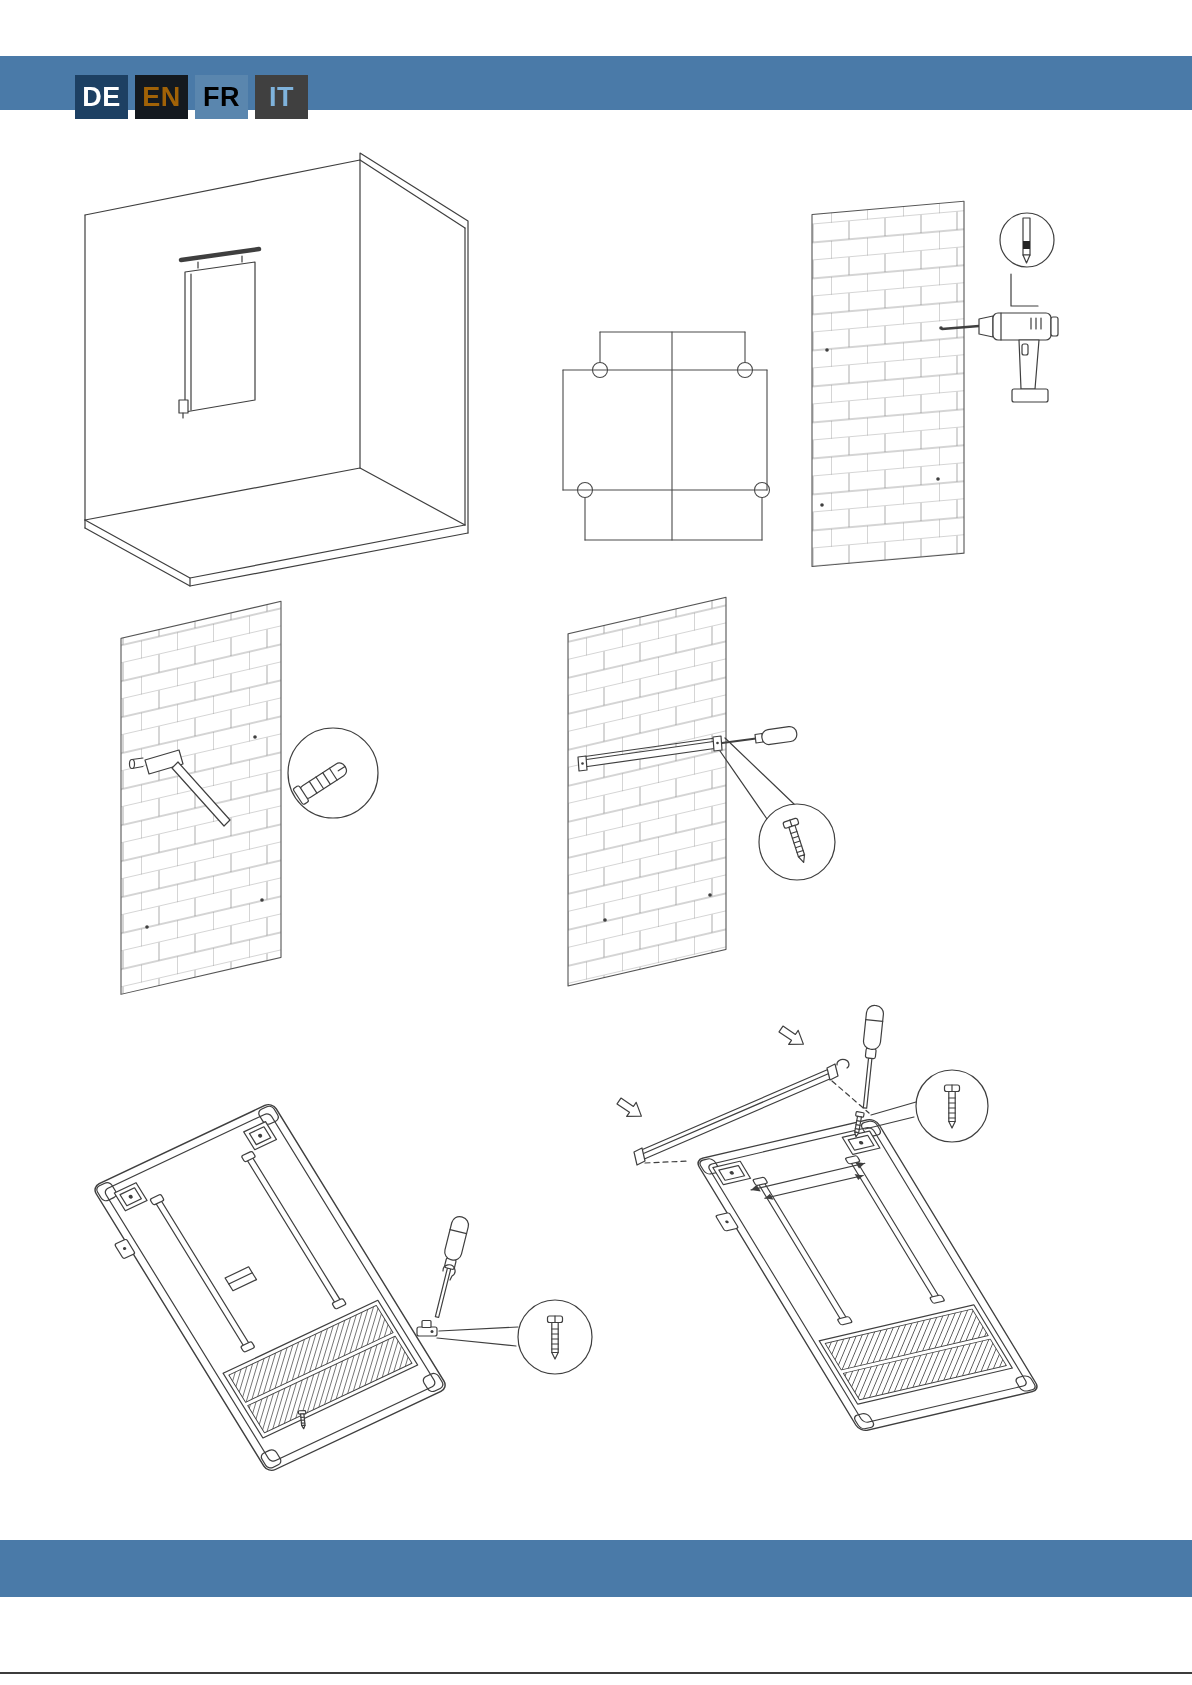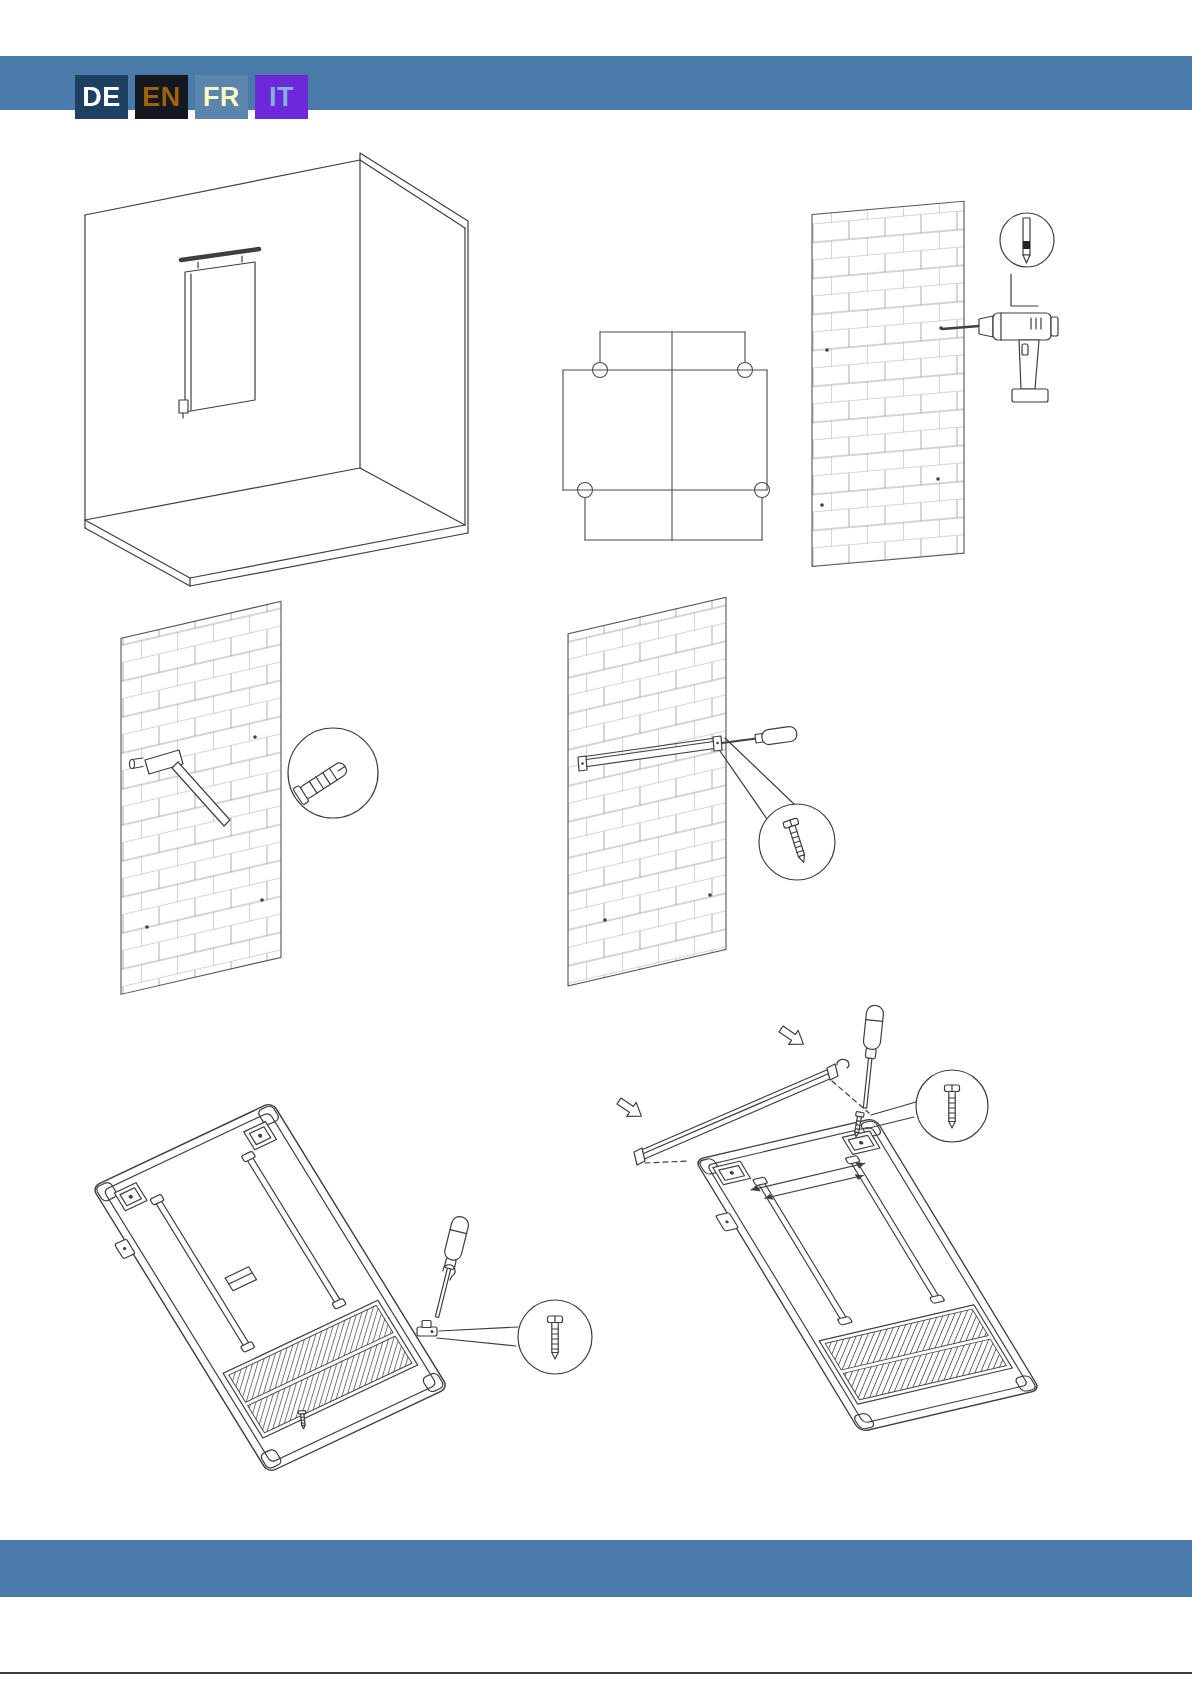--- a/index.html
+++ b/index.html
@@ -25,24 +25,24 @@
 <div class="page">
 
   <header class="top-bar" style="background: rgb(74, 122, 168);">
     <nav class="tabs">
       <div class="tab" style="background: rgb(29, 64, 99); color: rgb(255, 255, 255);">
         <span>DE</span>
       </div>
       <div class="tab" style="background: rgb(20, 25, 31); color: #a16207;">
         <span>EN</span>
       </div>
-      <div class="tab" style="background: rgb(90, 134, 174); color: #fef9c3;">
+      <div class="tab" style="background: rgb(90, 134, 174); color: #000000;">
         <span>FR</span>
       </div>
-      <div class="tab" style="background: #6d28d9; color: rgb(127, 179, 220);">
+      <div class="tab" style="background: #404040; color: rgb(127, 179, 220);">
         <span>IT</span>
       </div>
     </nav>
   </header>
 
   <main>
 
     <figure class="fig" style="left:70px; top:150px;" aria-label="room-with-wall-mounted-panel">
       <svg width="410" height="445" viewBox="0 0 410 445" xmlns="http://www.w3.org/2000/svg">
         <g stroke="#3f3f3f" stroke-width="1.2" fill="none" stroke-linecap="round" stroke-linejoin="round">

